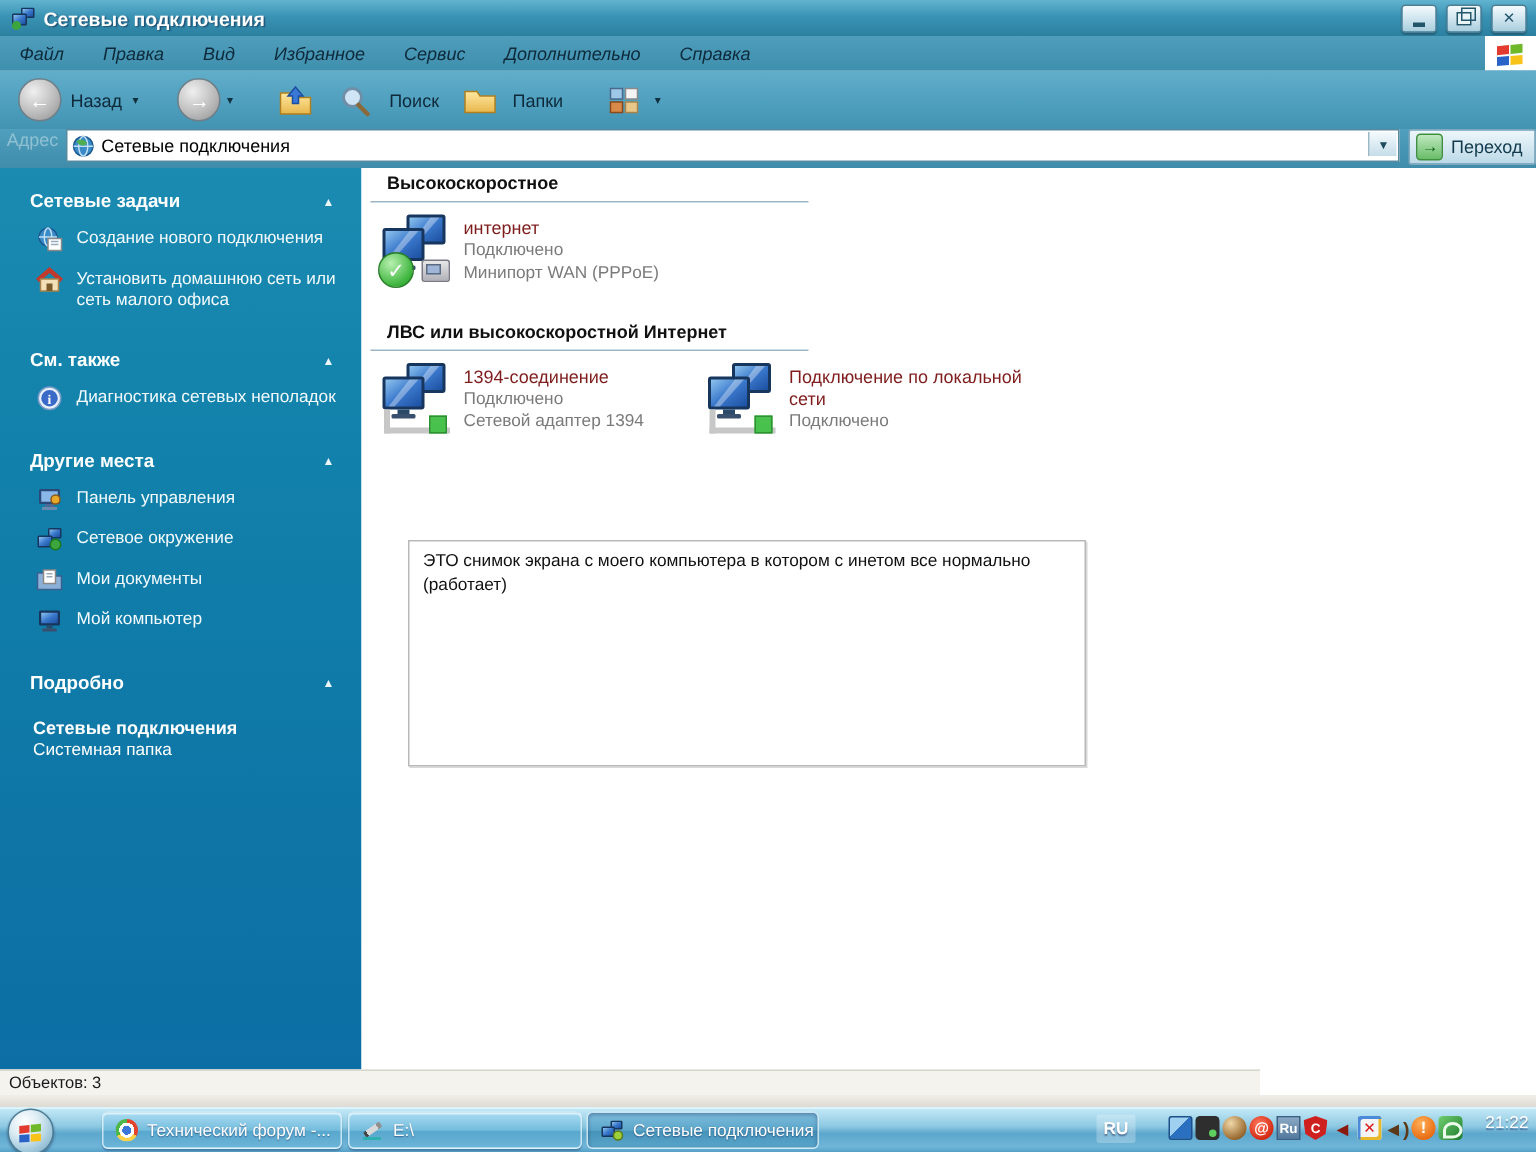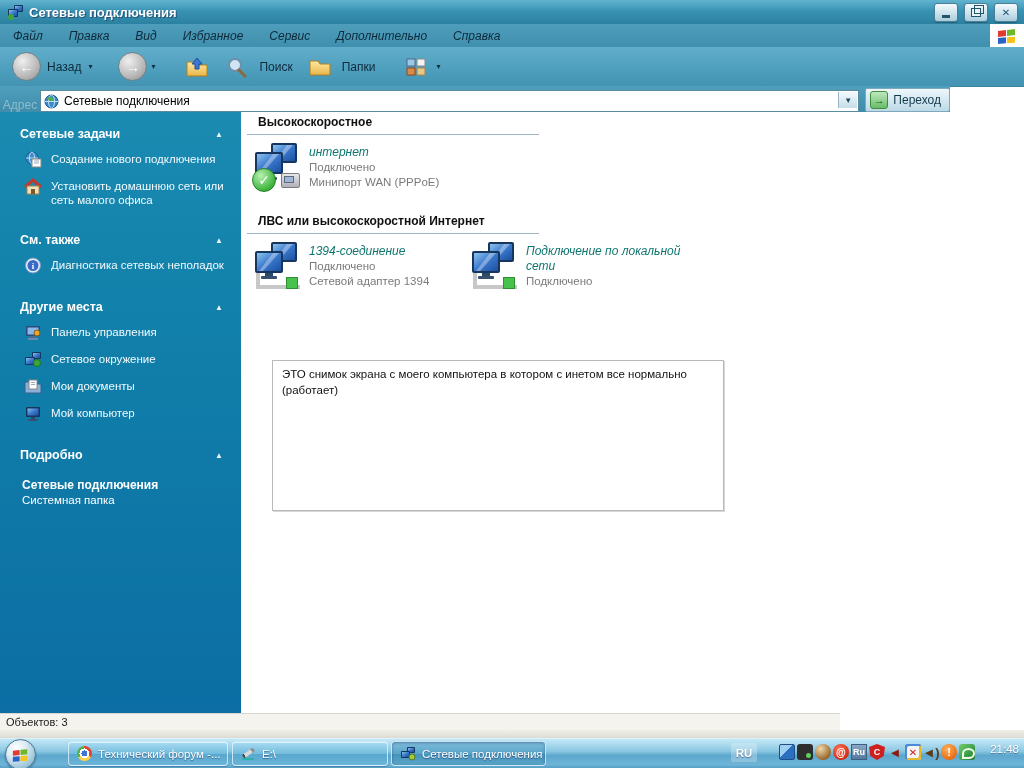--- a/index.html
+++ b/index.html
@@ -39,23 +39,23 @@
     background:radial-gradient(circle at 35% 30%,#efefef,#bdbdbd 55%,#8f8f8f 100%);
     border:1px solid #6f7f88;display:flex;align-items:center;justify-content:center;
     color:#fff;font-size:14px;font-weight:bold;}
   .tb-label{margin:0 3px 0 6px;}
   .caret{font-size:8px;color:#10303f;margin:0 4px;}
   .tb-gap{width:14px;}
   .tb-icon{width:24px;height:22px;margin:0 4px;}
   .tb-btn{display:flex;align-items:center;margin:0 4px;}
 
   
-  .addressrow{top:86px;left:0;width:950px;height:26px;
+  .addressrow{top:86px;left:0;width:1024px;height:26px;
     background:linear-gradient(180deg,#4f9fbd 0%,#3f8cab 100%);
-    display:flex;align-items:flex-end;}
+    display:flex;align-items:flex-start;}
   .addr-label{width:44px;text-align:center;color:rgba(255,255,255,.38);font-size:12px;}
   .addr-input{width:898px;height:20px;background:#fff;border:1px solid #5a8aa0;
     display:flex;align-items:center;font-size:12px;color:#000;position:relative;}
   .addr-globe{width:15px;height:15px;margin:0 5px 0 3px;}
   .addr-drop{position:absolute;right:1px;top:1px;width:18px;height:16px;
     background:linear-gradient(180deg,#f4fafd,#c5dde9);border-left:1px solid #9ab8c6;
     display:flex;align-items:center;justify-content:center;font-size:8px;color:#1e4a5e;}
   .go-btn{margin-left:6px;height:22px;display:flex;align-items:center;gap:5px;padding:0 8px 0 4px;
     background:linear-gradient(180deg,#eef7fb 0%,#bcd9e7 100%);border:1px solid #7fa8bc;border-radius:2px;
     font-size:12px;color:#123a4c;}
@@ -77,21 +77,21 @@
   .sb-detail{margin:16px 14px 0 22px;font-size:11.5px;line-height:15px;}
   .sb-detail .t{font-weight:bold;font-size:12px;}
 
   
   .main{top:112px;left:241px;width:914px;height:601px;background:#fff;}
   .grp{position:absolute;left:6px;width:281px;border-bottom:1px solid #9cb6c8;
     padding:0 0 5px 11px;font-size:12px;font-weight:bold;color:#101010;}
   .conn{position:absolute;display:flex;gap:9px;}
   .conn-ico{width:46px;height:48px;position:relative;flex:0 0 46px;}
   .conn-txt{font-size:11.5px;line-height:15px;color:#7a7a7a;padding-top:3px;}
-  .conn-name{color:#0f766e;font-size:12px;font-style:italic;}
+  .conn-name{color:#7f1d1d;font-size:12px;}
   .badge-check{position:absolute;left:-2px;bottom:-2px;width:22px;height:22px;border-radius:50%;
     background:radial-gradient(circle at 35% 30%,#b8f0b0,#3db53d 70%,#2a8f2a);
     border:1px solid #2a7f2a;color:#fff;font-size:14px;font-weight:bold;
     display:flex;align-items:center;justify-content:center;}
   .badge-device{position:absolute;right:0px;bottom:2px;width:17px;height:13px;
     background:linear-gradient(180deg,#e8e8e8,#b0b0b8);border:1px solid #7a7a86;border-radius:2px;}
   .badge-device::before{content:"";position:absolute;left:2px;top:2px;width:8px;height:5px;background:#9fb6d8;border:1px solid #5a6a80;}
   .lan-hook{position:absolute;left:2px;bottom:0px;width:40px;height:12px;
     border-left:4px solid #c7c7c7;border-bottom:4px solid #c7c7c7;}
   .lan-green{position:absolute;right:2px;bottom:0px;width:10px;height:10px;background:#49c24d;border:1px solid #2f8f33;}
@@ -491,13 +491,13 @@
   <span class="tray-ico ti-dm">@</span>
   <span class="tray-ico ti-ru">Ru</span>
   <span class="tray-ico ti-shield">C</span>
   <span class="tray-ico ti-volred">◄</span>
   <span class="tray-ico ti-err">✕</span>
   <span class="tray-ico ti-vol">◄)</span>
   <span class="tray-ico ti-warn">!</span>
   <span class="tray-ico ti-nv"></span>
 </div>
 
-<div class="clock">21:48</div>
+<div class="clock">21:22</div>
 
 </body></html>

